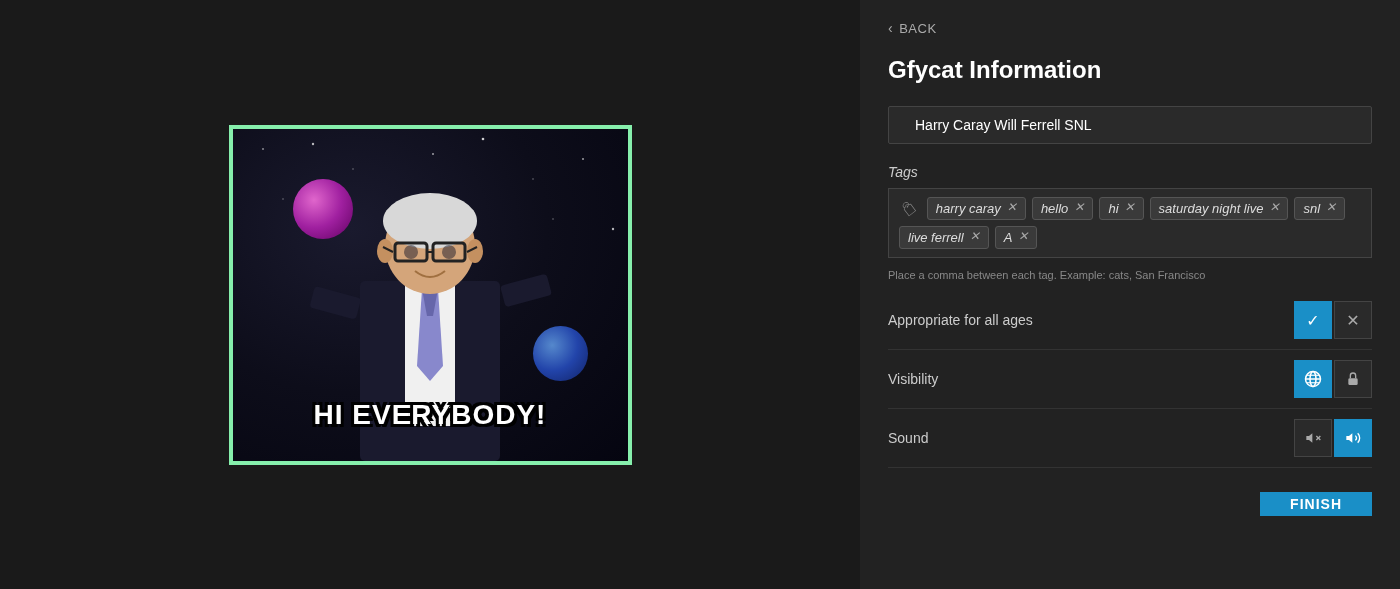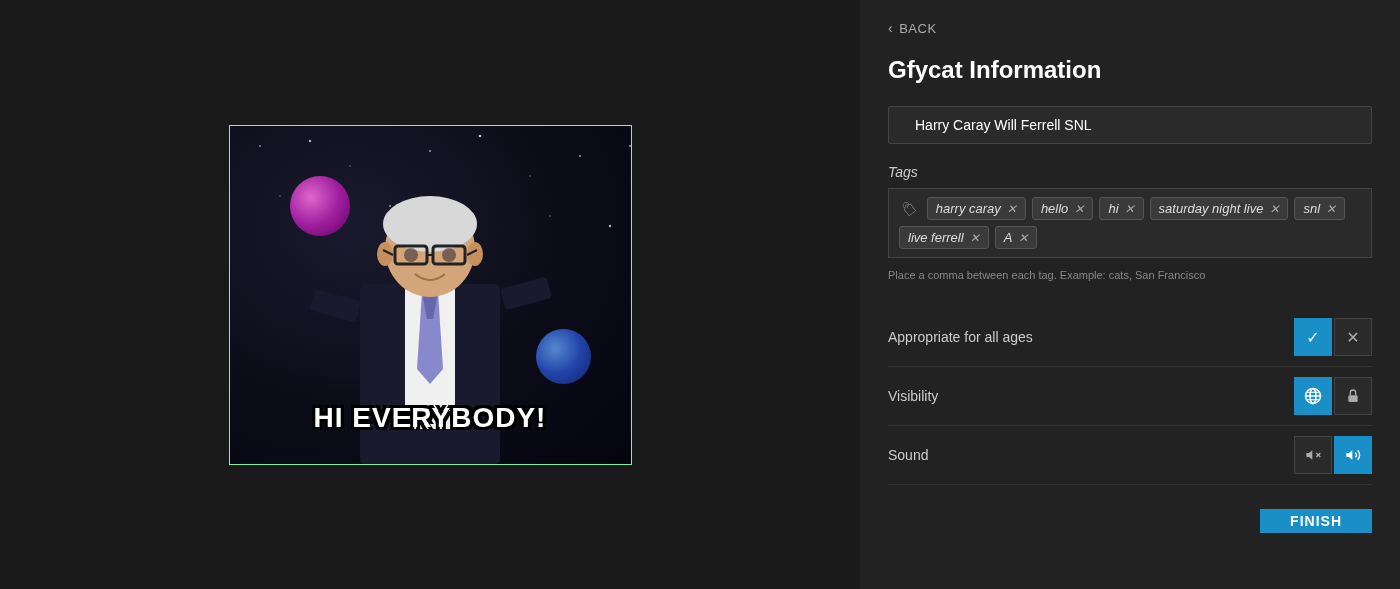--- a/index.html
+++ b/index.html
@@ -21,21 +21,21 @@
       justify-content: center;
       background-color: #1a1a1a;
     }
 
     .gif-container {
       width: 403px;
       height: 340px;
       background-color: #ec4899;
       position: relative;
       overflow: hidden;
-      border: 1px solid #86efac;
+      border: 4px solid #86efac;
     }
 
     .gif-bg {
       width: 100%;
       height: 100%;
       background: radial-gradient(ellipse at 30% 30%, #1a1a2e 0%, #0d0d1a 50%, #050510 100%);
       position: absolute;
       top: 0; left: 0;
     }
 
@@ -140,21 +140,21 @@
     }
 
     .tag-icon {
       color: #888;
       font-size: 14px;
       margin-right: 4px;
     }
 
     .tag {
       display: flex;
-      align-items: center;
+      align-items: flex-start;
       background-color: #3a3a3a;
       border: 1px solid #555;
       border-radius: 3px;
       padding: 3px 8px;
       font-size: 13px;
       color: #dddddd;
       gap: 6px;
       white-space: nowrap;
     }
 
@@ -162,21 +162,21 @@
       color: #aaaaaa;
       cursor: pointer;
       font-size: 12px;
       line-height: 1;
     }
 
     .tag-hint {
       font-size: 11px;
       color: #888888;
       margin-top: 5px;
-      margin-bottom: 27px;
+      margin-bottom: 10px;
     }
 
     .option-row {
       display: flex;
       align-items: center;
       justify-content: space-between;
       padding: 10px 0;
       border-bottom: 1px solid #333;
     }
 

